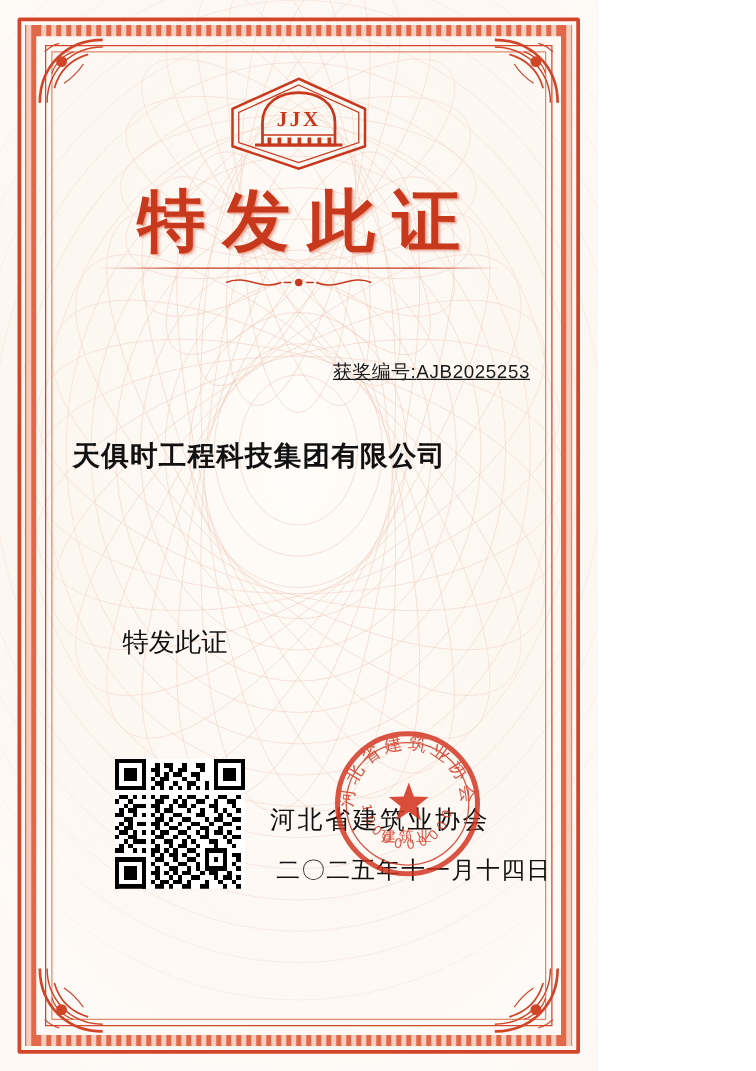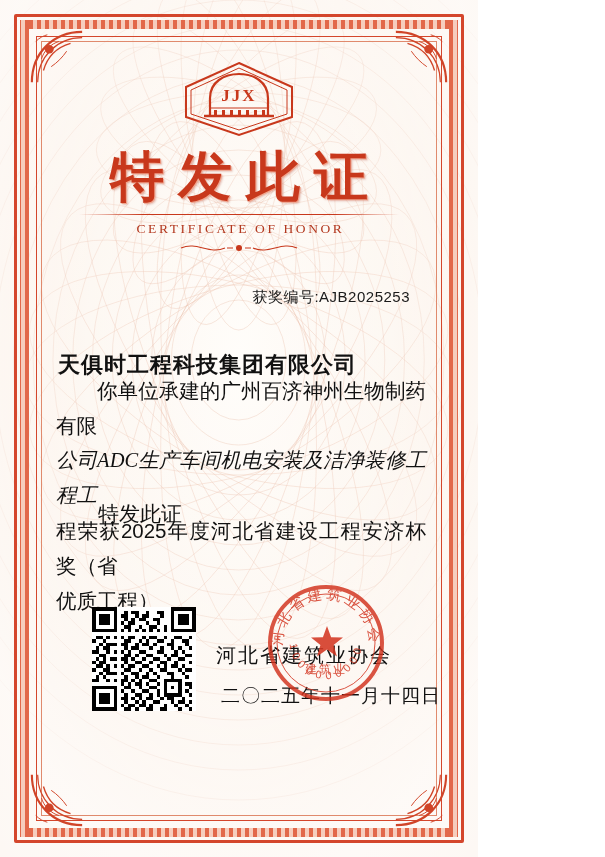--- a/index.html
+++ b/index.html
@@ -127,25 +127,26 @@
     margin: 4px auto 0;
     width: 120px;
     height: 14px;
     color: #c8381c;
   }
   .title-flourish svg { width:100%; height:100%; display:block; }
 
   .serial {
     position: absolute;
     top: 240px;
-    right: 20px;
+    right: 6px;
     font-family: "Liberation Sans", sans-serif;
     font-size: 15px;
     color: #1a1a1a;
     letter-spacing: .5px;
+    text-decoration: underline;
   }
 
   .recipient {
     position: absolute;
     top: 278px;
     left: 10px;
     font-family: "Liberation Sans", sans-serif;
     font-weight: bold;
     font-size: 22px;
     color: #111;
@@ -383,43 +384,36 @@
           <rect x="74" y="50" width="3" height="6"></rect>
           <rect x="82" y="50" width="3" height="6"></rect>
         </g>
         <text x="59" y="41" text-anchor="middle" font-family="Liberation Serif, serif" font-size="17" font-weight="bold" fill="#c8381c" letter-spacing="2">JJX</text>
       </svg>
     </div>
 
     <div class="title-block">
       <div class="title-cn">特发此证</div>
       <div class="title-rule"></div>
-      <div class="title-en">CERTIFICATE OF HONOR</div>
       <div class="title-flourish">
         <svg viewBox="0 0 120 14" xmlns="http://www.w3.org/2000/svg" fill="none" stroke="currentColor" stroke-width="1.1">
           <path d="M2 7 C18 0 30 14 46 7"></path>
           <path d="M118 7 C102 0 90 14 74 7"></path>
           <circle cx="60" cy="7" r="3" fill="currentColor" stroke="none"></circle>
           <path d="M48 7 L54 7 M66 7 L72 7"></path>
         </svg>
       </div>
     </div>
 
     <div class="serial">
       <span>获奖编号:</span><span>AJB2025253</span>
     </div>
 
     <div class="recipient">天俱时工程科技集团有限公司</div>
 
-    <div class="body-text">
-      <p class="indent">你单位承建的广州百济神州生物制药有限</p>
-      <p class="mark-hand">公司ADC生产车间机电安装及洁净装修工程工</p>
-      <p>程荣获2025年度河北省建设工程安济杯奖（省</p>
-      <p>优质工程）</p>
-    </div>
 
     <div class="closing">特发此证</div>
 
     <div class="qr">
       <svg viewBox="0 0 29 29" shape-rendering="crispEdges" xmlns="http://www.w3.org/2000/svg">
         <rect width="29" height="29" fill="#ffffff"></rect>
         <g fill="#000000">
 
           <rect x="0" y="0" width="7" height="1"></rect>
             <rect x="0" y="6" width="7" height="1"></rect>

